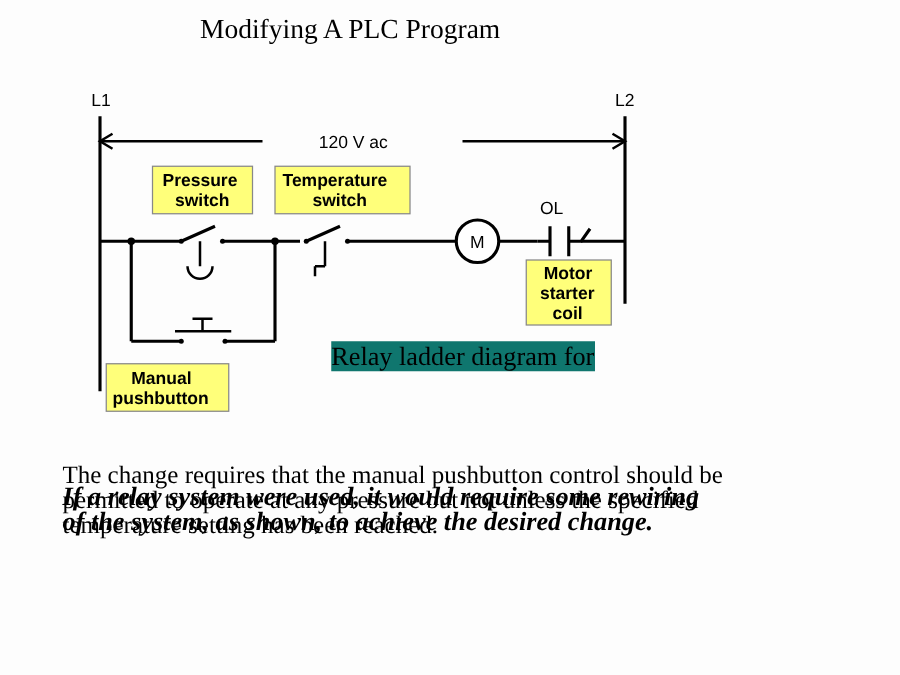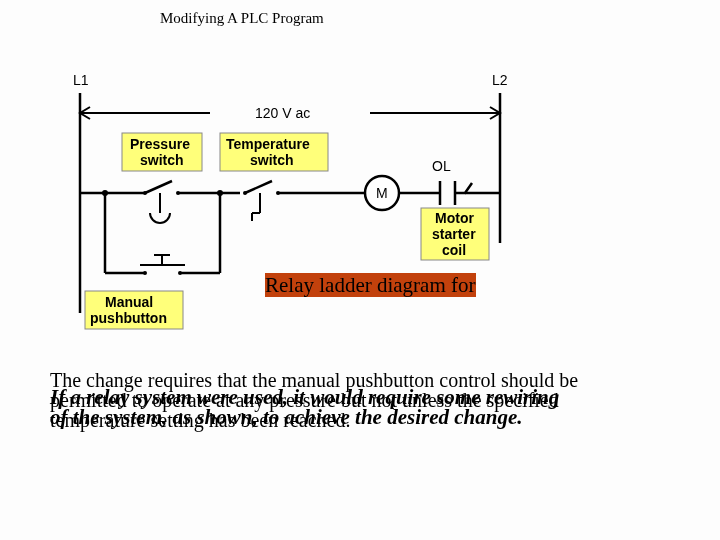--- a/index.html
+++ b/index.html
@@ -8,21 +8,21 @@
     height: 540px;
     background: #fdfdfd;
     font-family: Georgia, 'Times New Roman', serif;
     position: relative;
     overflow: hidden;
   }
   .title {
     position: absolute;
     top: 10px;
     left: 160px;
-    font-size: 15px;
+    font-size: 22px;
     color: #000;
   }
   .diagram {
     position: absolute;
     top: 63px;
     left: 60px;
     width: 460px;
     height: 280px;
   }
   .line { stroke: #000; stroke-width: 2.5; fill: none; }
@@ -43,21 +43,21 @@
     font-size: 14px;
     fill: #000;
   }
   .caption {
     position: absolute;
     top: 273px;
     left: 265px;
     font-size: 21px;
     line-height: 1.15;
     color: #000;
-    background: #c2410c;
+    background: #0f766e;
   }
   .para1 {
     position: absolute;
     top: 370px;
     left: 50px;
     width: 530px;
     font-size: 20px;
     line-height: 1.0;
     color: #000;
   }

